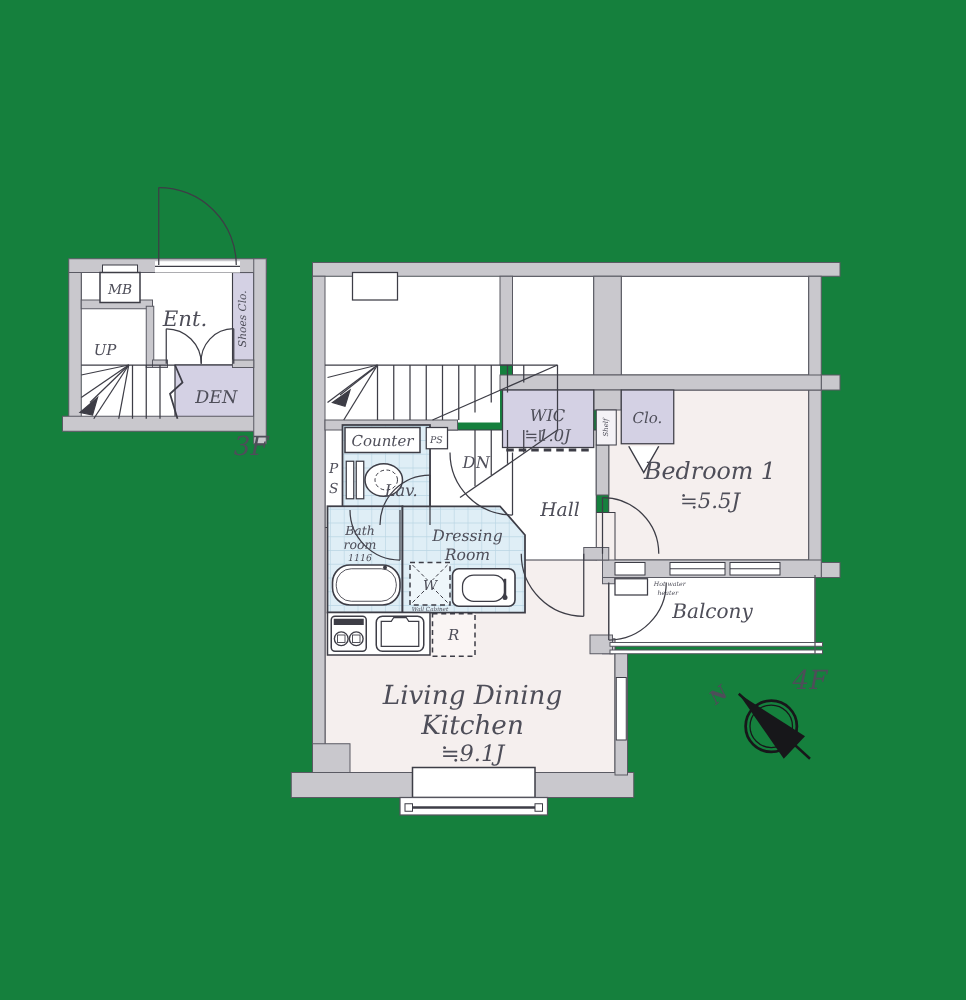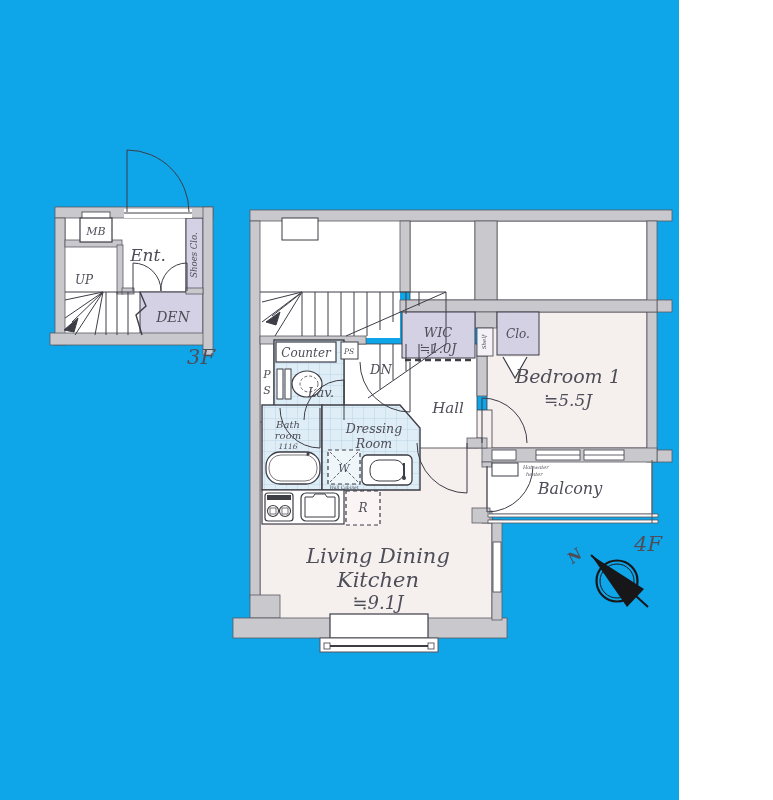--- a/index.html
+++ b/index.html
@@ -1,16 +1,16 @@
 <!DOCTYPE html>
 <html><head>
 <meta charset="utf-8">
 <style>
   html,body{margin:0;padding:0;background:#ffffff;}
-  .stage{width:679px;height:800px;position:relative;background:#0ea5e9;overflow:hidden;
+  .stage{width:773px;height:800px;position:relative;background:#15803d;overflow:hidden;
          font-family:"DejaVu Serif", serif;}
   svg{position:absolute;left:0;top:0;}
   text{font-family:"DejaVu Serif", serif;font-style:italic;fill:#4e4e59;}
 </style>
 </head>
 <body>
 
 <div class="stage">
 <svg width="773" height="800" viewBox="0 0 773 800">
   <defs>

